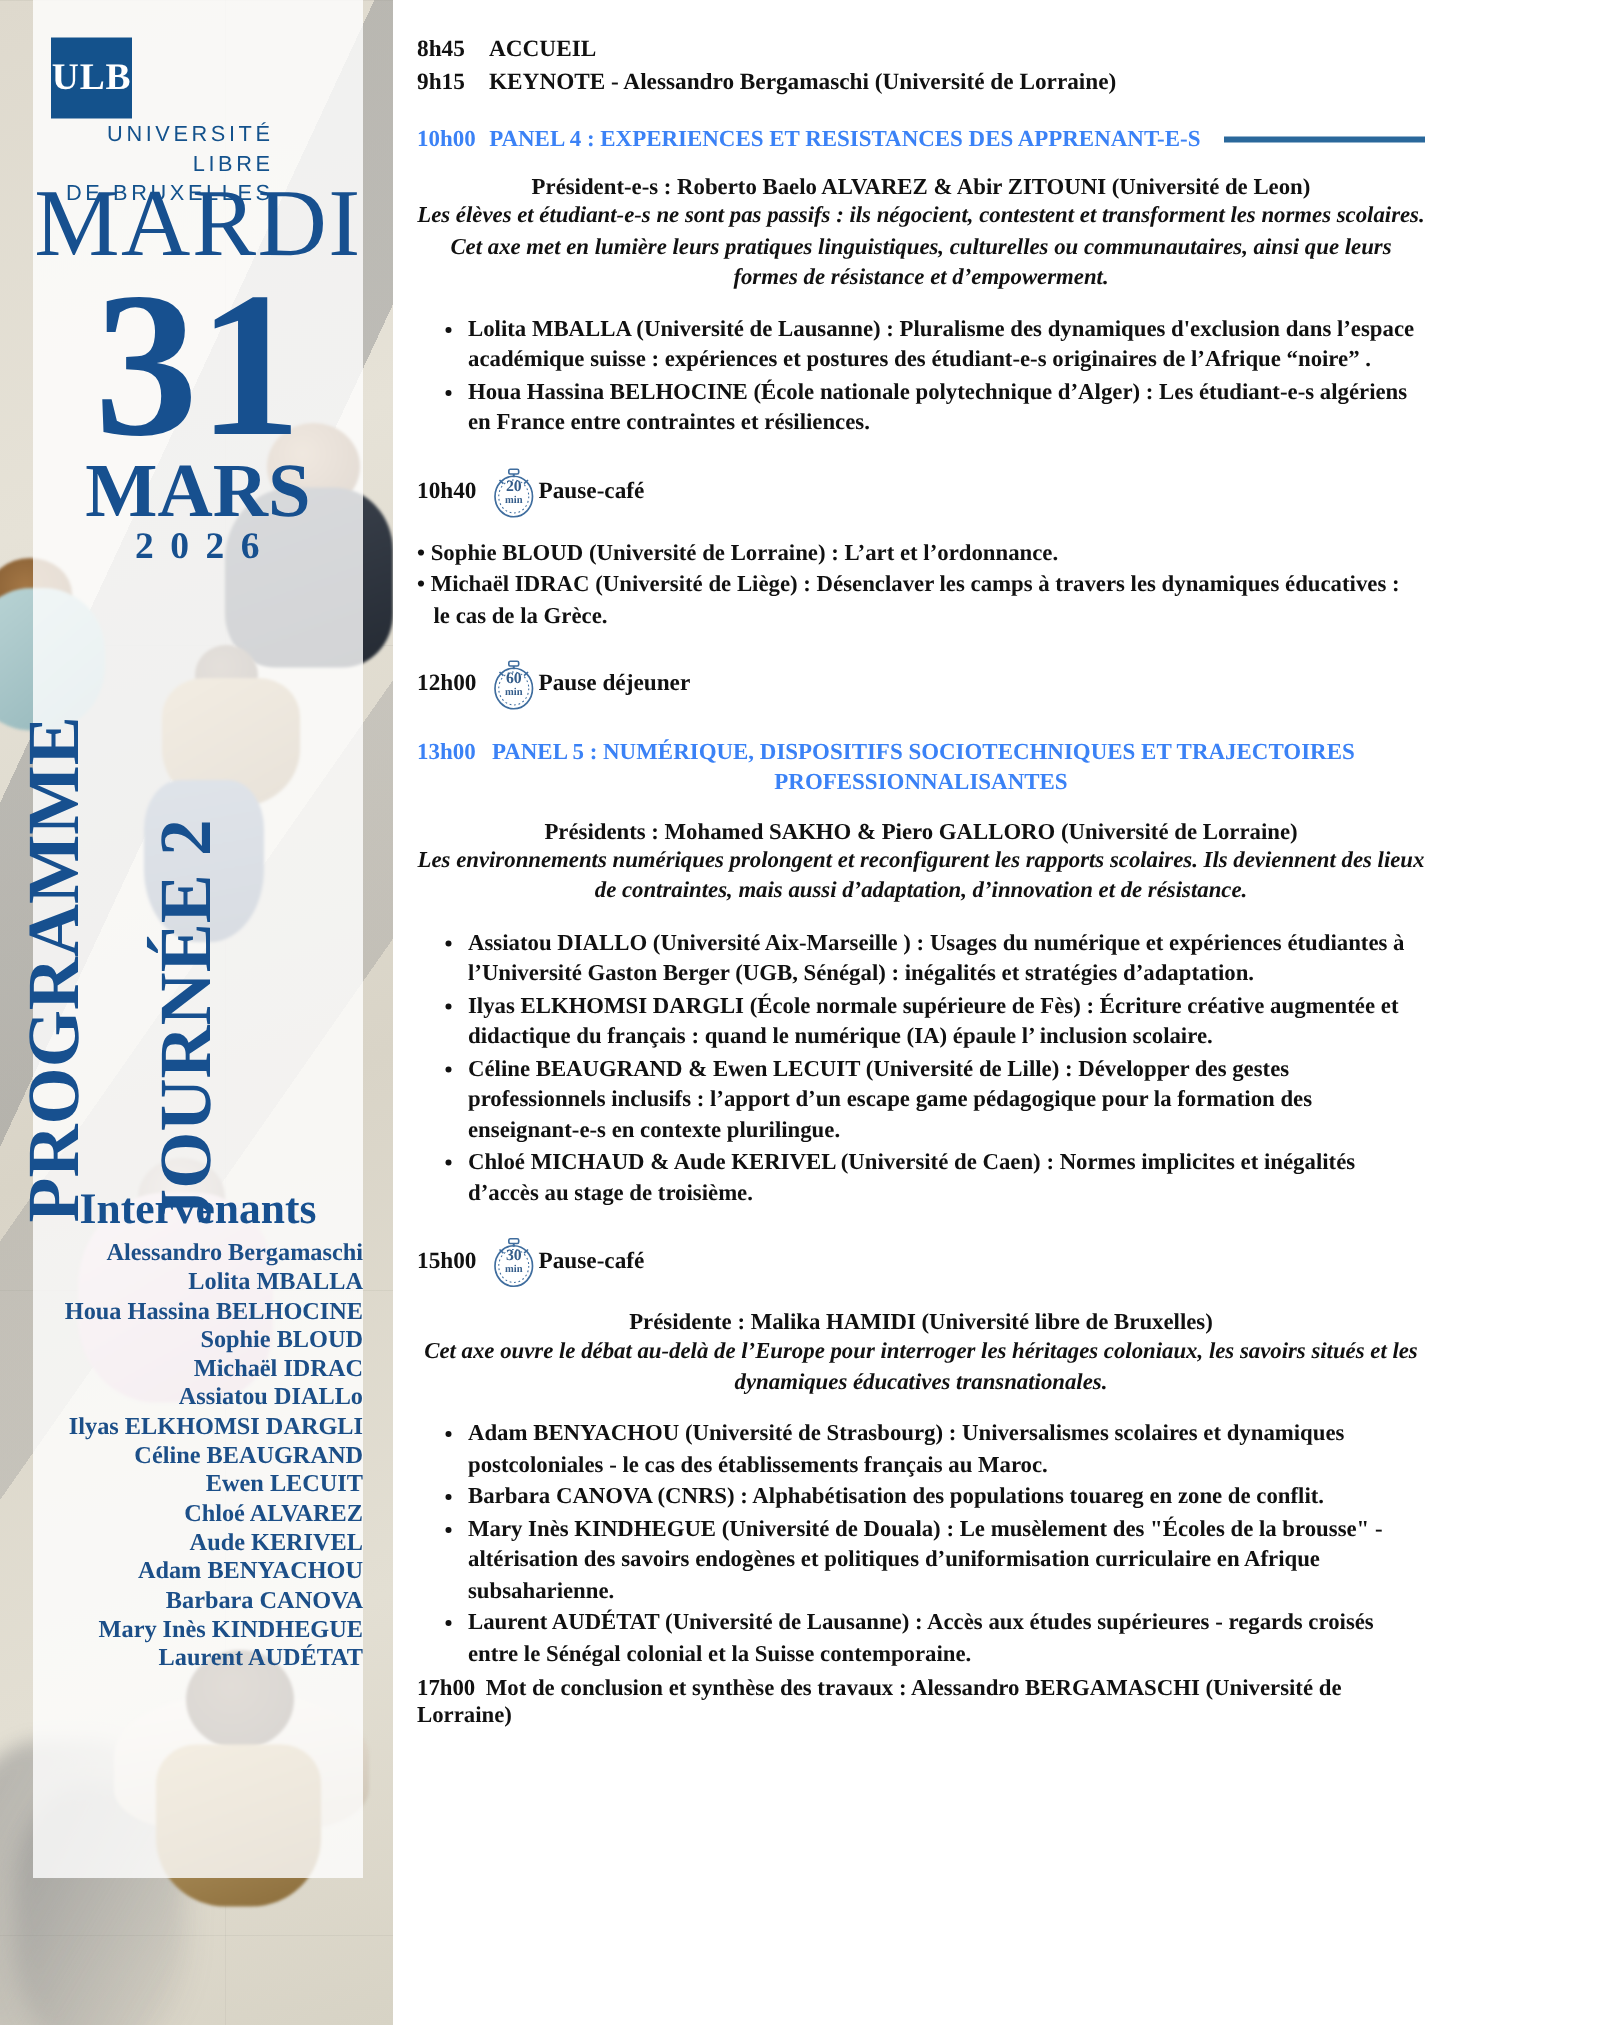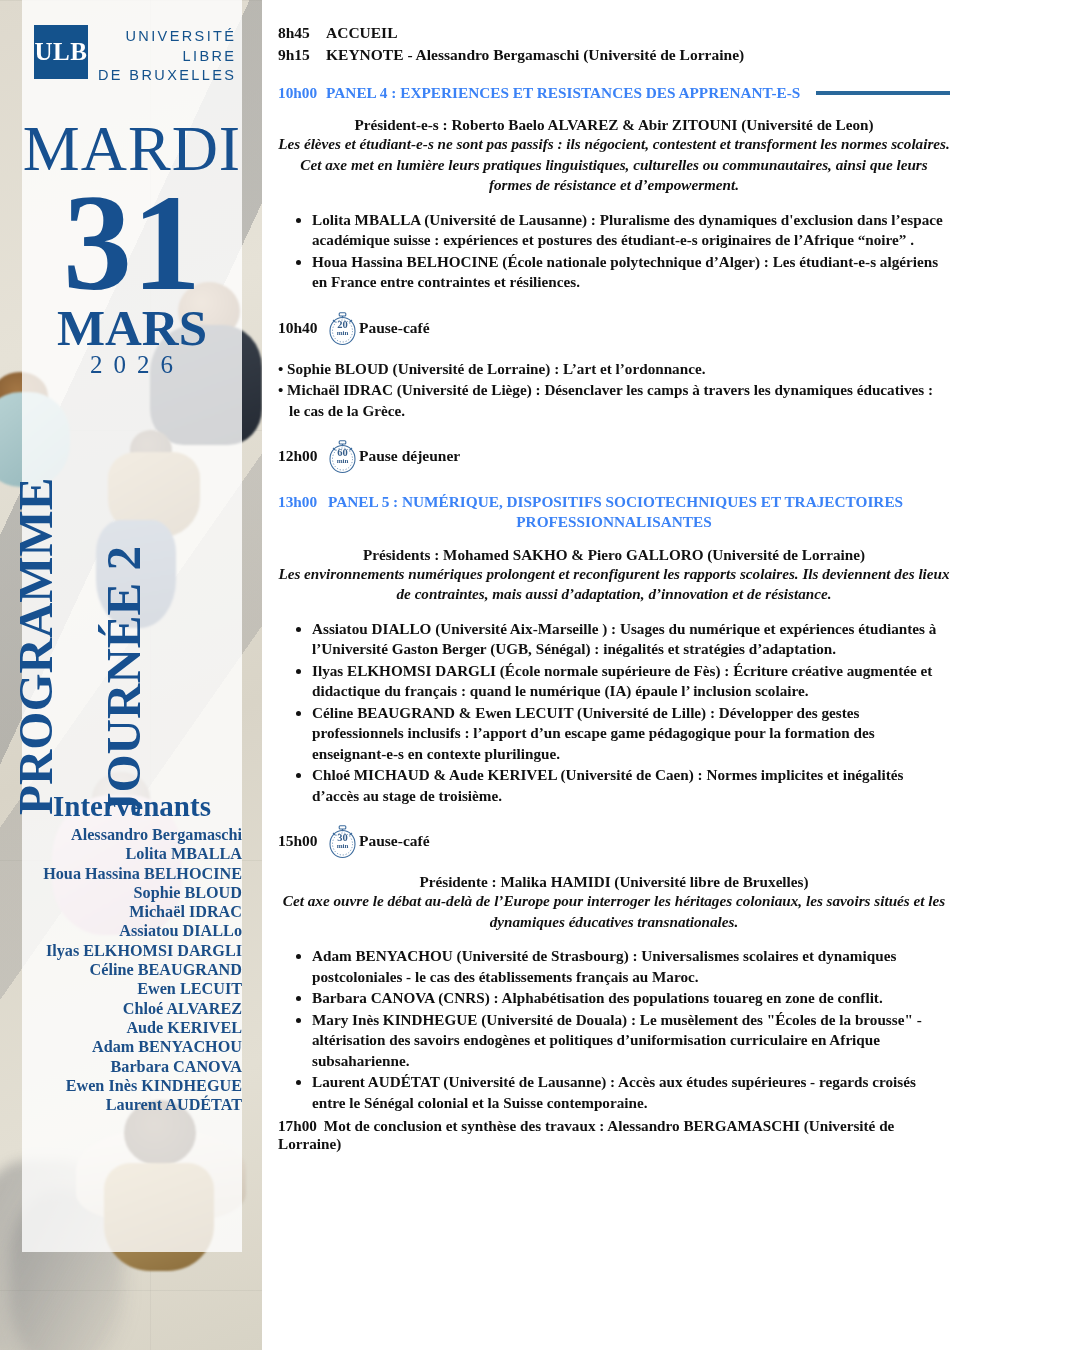--- a/index.html
+++ b/index.html
@@ -52,35 +52,35 @@
   .p6-shadow{left:10px;top:1190px;width:120px;height:180px;background:linear-gradient(120deg,rgba(100,103,110,.30),rgba(100,103,110,0));border-radius:40%;filter:blur(7px);}
 
   
   #veil{
     position:absolute;left:22px;top:0;width:220px;height:1252px;
     background:rgba(255,255,255,.80);
   }
   #sidebar-content{position:absolute;left:22px;top:0;width:220px;height:1350px;}
 
   
-  #logo{position:absolute;left:12px;top:25px;display:flex;align-items:flex-start;}
+  #logo{position:absolute;left:12px;top:25px;display:flex;align-items:flex-start;flex-direction:column;}
   #logo-mark{
     width:54px;height:54px;background:#14528c;color:#fff;
     display:flex;align-items:center;justify-content:center;
     font-family:"Liberation Serif", serif;font-weight:bold;font-size:25px;letter-spacing:.5px;
   }
   #logo-words{margin-left:10px;color:#14528c;font-family:"Liberation Sans", sans-serif;
     font-size:14.5px;letter-spacing:2.4px;line-height:19.5px;font-weight:500;padding-top:2px;text-align:right;}
 
   
   #date-block{position:absolute;left:0;top:118px;width:220px;text-align:center;color:#17508f;}
   #d-mardi{font-size:64px;font-weight:normal;line-height:62px;letter-spacing:1px;font-family:"Liberation Serif", serif;}
   #d-num{font-size:138px;font-weight:bold;line-height:126px;font-family:"Liberation Serif", serif;}
   #d-mars{font-size:51px;font-weight:bold;line-height:44px;font-family:"Liberation Serif", serif;}
-  #d-year{font-size:25px;font-weight:normal;letter-spacing:11px;line-height:30px;padding-left:10px;font-family:"Liberation Serif", serif;}
+  #d-year{font-size:25px;font-weight:bold;letter-spacing:11px;line-height:30px;padding-left:10px;font-family:"Liberation Serif", serif;}
 
   
   .rot{
     position:absolute;color:#17508f;font-weight:bold;
     font-family:"Liberation Serif", serif;
     transform-origin:left bottom;
     transform:rotate(-90deg);
     white-space:nowrap;
   }
   #rot-programme{left:42px;top:418px;font-size:49px;transform:rotate(-90deg) translate(-340px,0);}
@@ -188,21 +188,21 @@
         <li>Sophie BLOUD</li>
         <li>Michaël IDRAC</li>
         <li>Assiatou DIALLo</li>
         <li>Ilyas ELKHOMSI DARGLI</li>
         <li>Céline BEAUGRAND</li>
         <li>Ewen LECUIT</li>
         <li>Chloé ALVAREZ</li>
         <li>Aude KERIVEL</li>
         <li>Adam BENYACHOU</li>
         <li>Barbara CANOVA</li>
-        <li>Ewen Inès KINDHEGUE</li>
+        <li>Mary Inès KINDHEGUE</li>
         <li>Laurent AUDÉTAT</li>
       </ul>
   </div>
 </div>
 
 <div id="main">
 
   <div class="row-time">
     <span class="t">8h45</span><span>ACCUEIL</span>
   </div>

